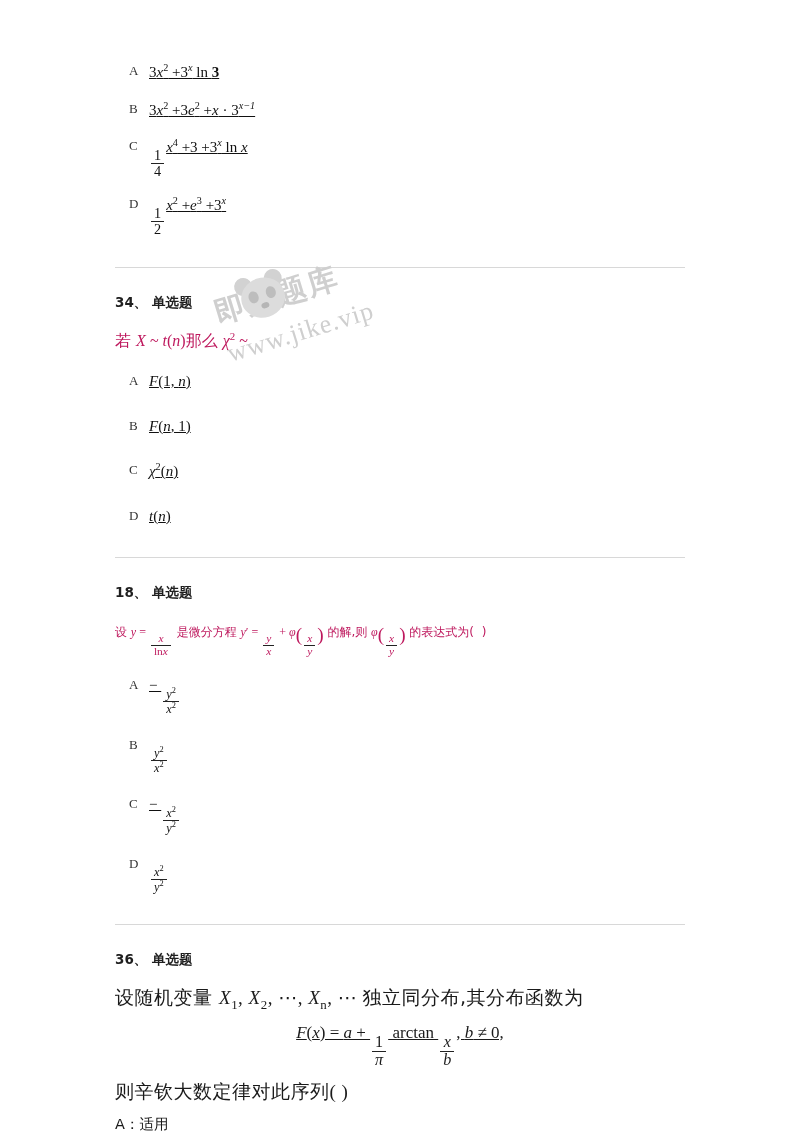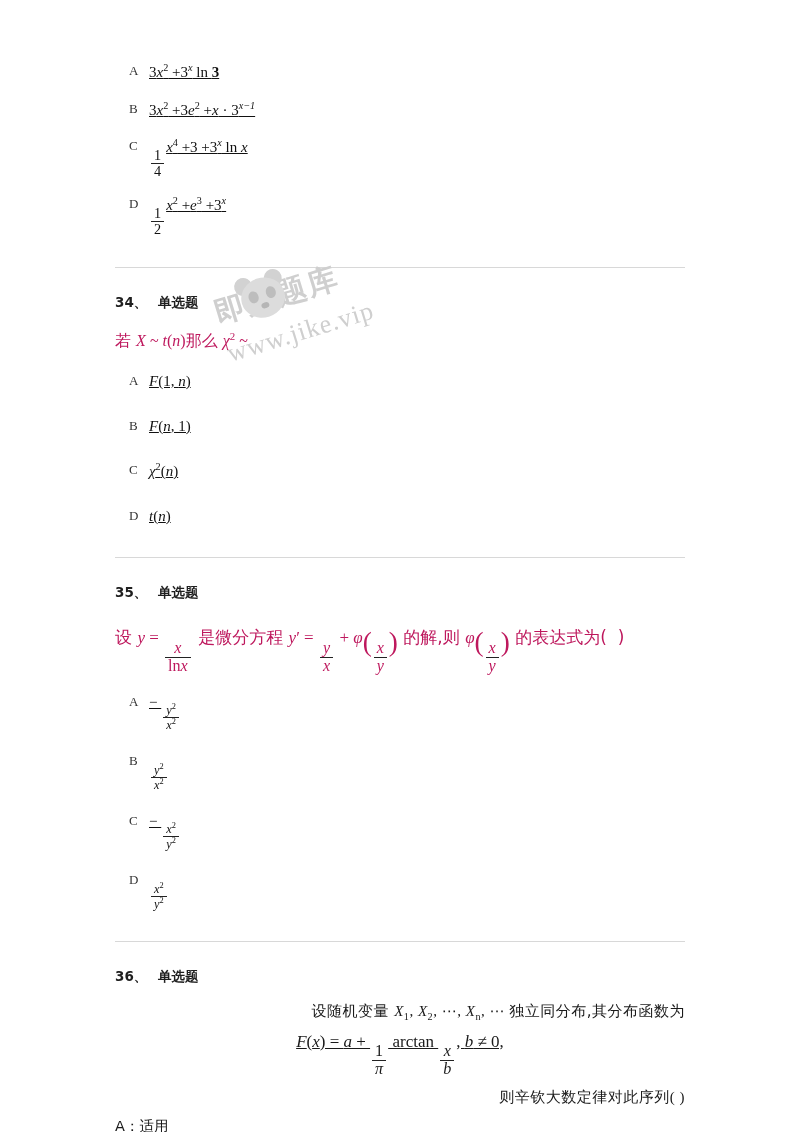--- a/index.html
+++ b/index.html
@@ -108,44 +108,44 @@
   }
 
   
   .q-head {
     font-family: "DejaVu Sans", sans-serif;
     font-size: 13.5px;
     font-weight: bold;
     color: #1f1f1f;
     margin-bottom: 16px;
   }
-  .q-head .q-num { margin-right: 6px; }
+  .q-head .q-num { }
 
   .q-stem {
     font-size: 16px;
     color: #be185d;
     margin-bottom: 16px;
     line-height: 1.6;
   }
   .q-stem-cn { font-family: "DejaVu Sans", serif; }
 
   
   .stem-35 {
-    font-size: 17px;
+    font-size: 12px;
     line-height: 1.8;
     white-space: nowrap;
   }
   .stem-35 .paren-big {
     font-size: 1.6em;
     vertical-align: -0.28em;
     font-family: "Liberation Serif", serif;
   }
 
   
-  .stem-36-line { font-size: 15px; margin-bottom: 10px; letter-spacing: 0.5px; text-align: right;}
+  .stem-36-line { font-size: 19px; margin-bottom: 10px; letter-spacing: 0.5px;}
   .formula-36 {
     text-align: center;
     font-size: 17px;
     margin: 8px 0 10px 0;
     text-decoration: underline;
   }
   .q36-opt {
     font-size: 14.5px;
     margin: 6px 0;
     font-family: "DejaVu Sans", serif;
@@ -249,21 +249,21 @@
       <div class="opt-body">
         <span class="mi">t</span><span class="mn">(</span><span class="mi">n</span><span class="mn">)</span>
       </div>
     </div>
   </div>
 
   <hr class="divider">
 
   <div class="block sp-35">
     <div class="q-head">
-      <span class="q-num">35、</span>
+      <span class="q-num">18、</span>
       <span>单选题</span>
     </div>
 
     <div class="q-stem stem-35">
       <span class="q-stem-cn">设&nbsp;</span><span class="mi">y</span><span class="mn">&nbsp;=&nbsp;</span><span class="frac">
           <span class="num"><span class="mi">x</span></span>
           <span class="den"><span class="mn">ln</span><span class="mi">x</span></span>
         </span><span class="q-stem-cn">&nbsp;是微分方程&nbsp;</span><span class="mi">y</span><span class="mn">′&nbsp;=&nbsp;</span><span class="frac">
           <span class="num"><span class="mi">y</span></span>
           <span class="den"><span class="mi">x</span></span>

